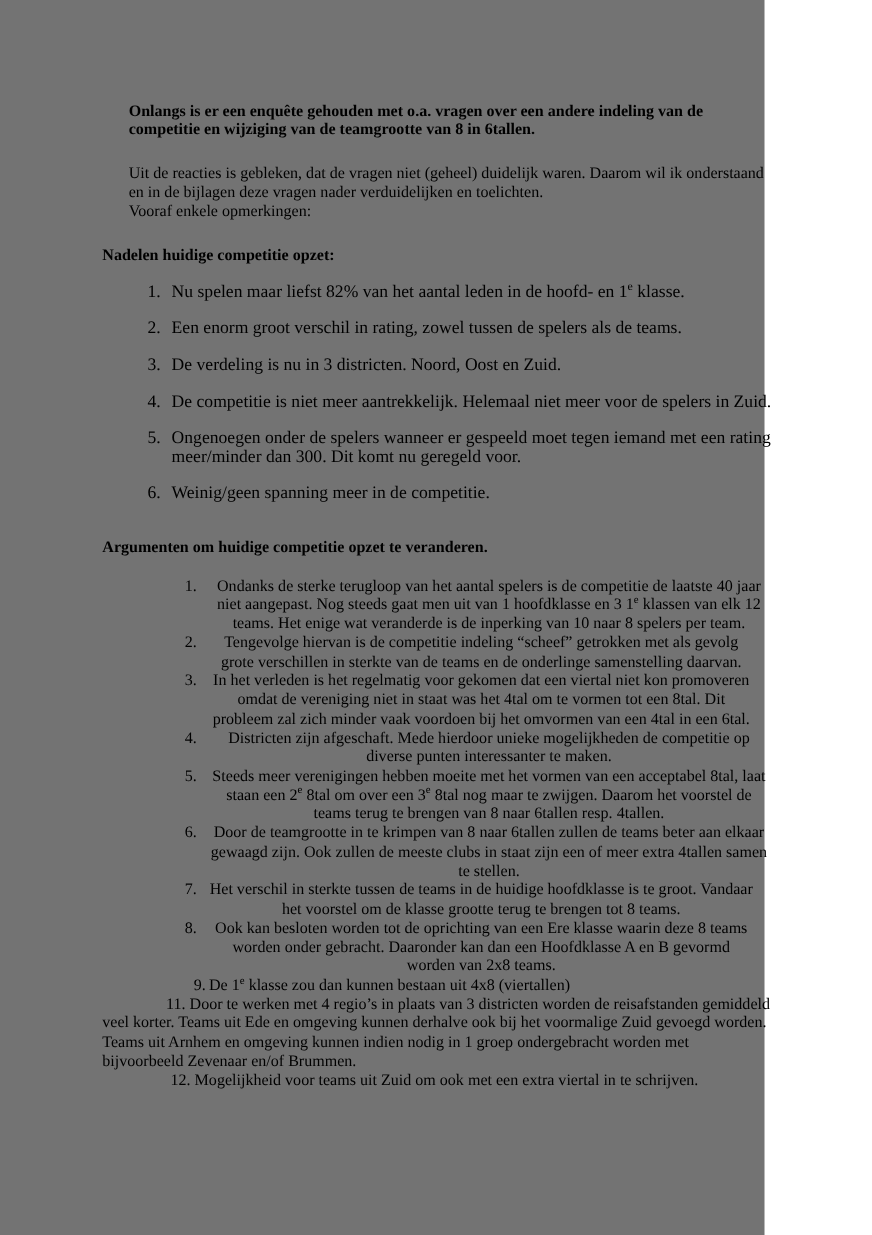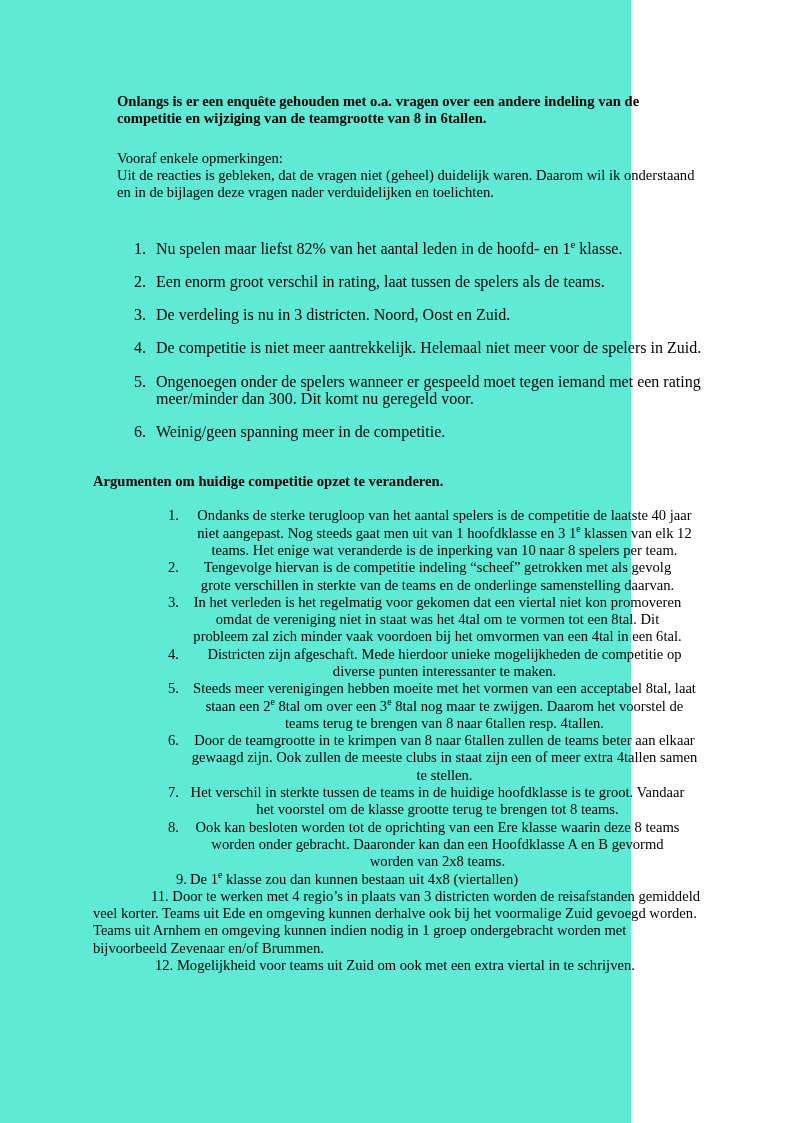--- a/index.html
+++ b/index.html
@@ -11,23 +11,23 @@
     width: 793px;
     height: 1123px;
     background: #ffffff;
     font-family: "Liberation Serif", "DejaVu Serif", serif;
     color: #000000;
     overflow: hidden;
   }
 
   .page {
     position: relative;
-    width: 631px;
+    width: 695px;
     height: 1123px;
-    background: #5eead4;
+    background: #737373;
     box-sizing: border-box;
     padding-left: 16px;
   }
 
   .content {
     position: absolute;
     left: 93px;
     top: 93px;
     width: 607px;
   }
@@ -154,29 +154,30 @@
 </head>
 <body>
 
 <div class="page">
   <div class="content">
 
     <p class="intro-bold">Onlangs is er een enquête gehouden met o.a. vragen over een andere indeling van de competitie en wijziging van de teamgrootte  van 8 in 6tallen.</p>
 
     <div class="spacer-lg"></div>
 
+    <p class="intro-body">Uit de reacties is gebleken, dat de vragen niet (geheel) duidelijk waren. Daarom wil ik onderstaand en in de bijlagen deze vragen nader verduidelijken en toelichten.</p>
     <p class="intro-body">Vooraf enkele opmerkingen:</p>
-    <p class="intro-body">Uit de reacties is gebleken, dat de vragen niet (geheel) duidelijk waren. Daarom wil ik onderstaand en in de bijlagen deze vragen nader verduidelijken en toelichten.</p>
 
     <div class="spacer-lg"></div>
 
+    <p class="heading">Nadelen huidige competitie opzet:</p>
 
     <ol class="list-one">
       <li><span>Nu spelen maar liefst 82% van het aantal leden in de hoofd- en 1</span><sup>e</sup><span> klasse.</span></li>
-      <li><span>Een enorm groot verschil in rating, laat tussen de spelers als de teams.</span></li>
+      <li><span>Een enorm groot verschil in rating, zowel tussen de spelers als de teams.</span></li>
       <li><span>De verdeling is nu in 3 districten. Noord, Oost en Zuid.</span></li>
       <li><span>De competitie is niet meer aantrekkelijk. Helemaal niet meer voor de spelers in Zuid.</span></li>
       <li><span>Ongenoegen onder de spelers wanneer er gespeeld moet tegen iemand met een rating meer/minder dan 300. Dit komt nu geregeld voor.</span></li>
       <li><span>Weinig/geen spanning meer in de competitie.</span></li>
     </ol>
 
     <div class="spacer-md"></div>
 
     <p class="heading">Argumenten om huidige competitie opzet te veranderen.</p>
 

